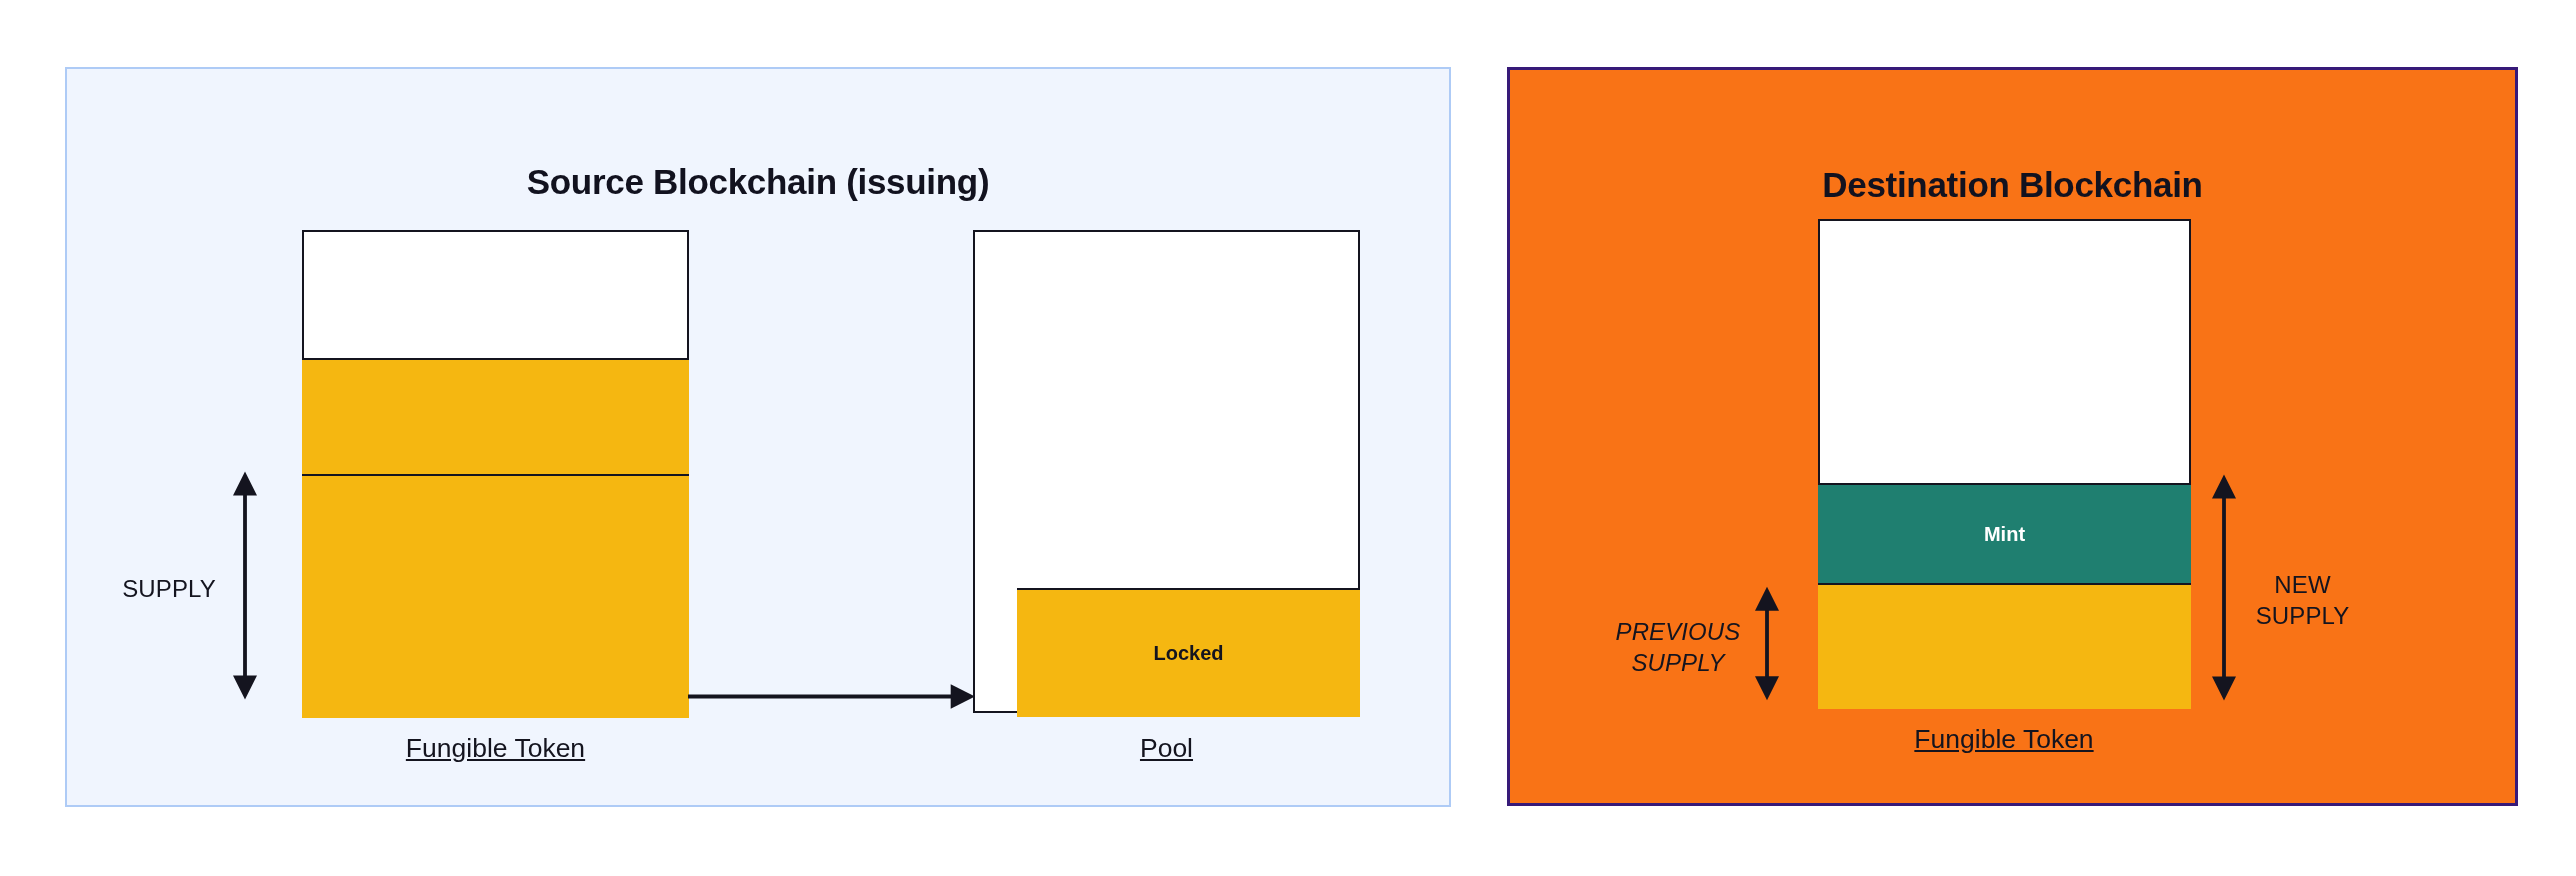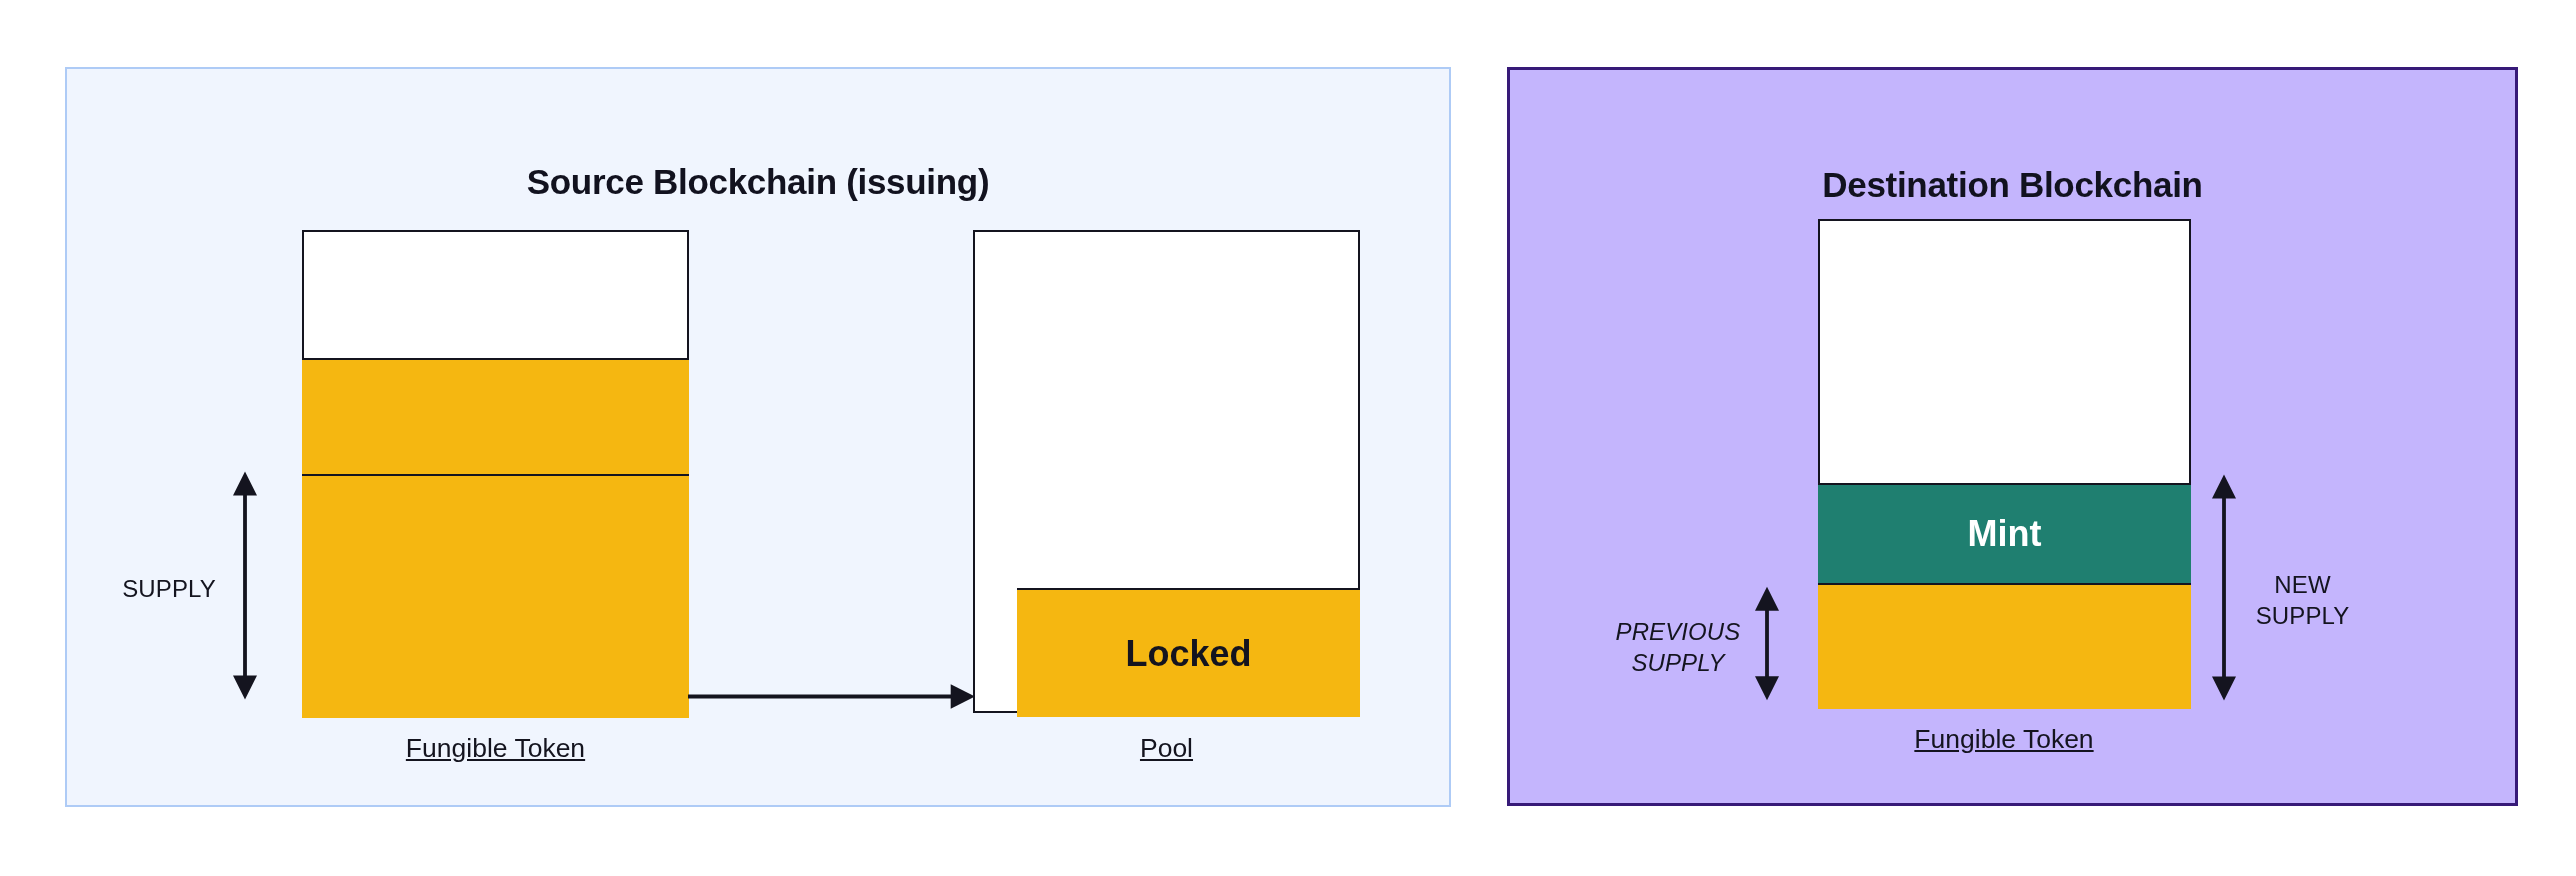--- a/index.html
+++ b/index.html
@@ -4,35 +4,35 @@
 <style>
   html,body{margin:0;padding:0;background:#ffffff;}
   body{width:2576px;height:877px;position:relative;
        font-family:"Liberation Sans","DejaVu Sans",sans-serif;
        -webkit-font-smoothing:antialiased;}
 
   .panel{position:absolute;box-sizing:border-box;padding-left:48px;}
   #source-panel{left:65px;top:67px;width:1386px;height:740px;
       background:#f0f5fe;border:2.8px solid #aecbf6;}
   #destination-panel{left:1507px;top:67px;width:1011px;height:739px;
-      background:#c4b5fd;border:3.9px solid #371a78;}
+      background:#f97316;border:3.9px solid #371a78;}
 
   .panel-title{position:absolute;width:100%;text-align:center;
       font-size:35px;font-weight:700;color:#12121f;letter-spacing:-0.3px;
       white-space:nowrap;}
   #source-panel .panel-title{top:93px;left:0;}
   #destination-panel .panel-title{top:95px;left:0;}
 
   
   .bar-box{position:absolute;box-sizing:border-box;
       border:2.2px solid #14141f;background:#ffffff;}
   .seg{position:absolute;left:-2.2px;right:-2.2px;box-sizing:border-box;
       border-top:2.2px solid #14141f;
       display:flex;align-items:center;justify-content:center;}
-  .seg-label{font-size:36px;font-weight:600;color:#14141f;
+  .seg-label{font-size:20px;font-weight:600;color:#14141f;
       white-space:nowrap;}
   .seg-label.light{color:#ffffff;}
 
   .box-caption{position:absolute;width:100%;text-align:center;
       font-size:26.5px;font-weight:500;color:#14141f;white-space:nowrap;text-decoration:underline;}
 
   
   #source-token-box{left:235px;top:161px;width:387px;height:483px;}
   #source-token-seg-1{top:126px;height:116px;background:#f5b711;}
   #source-token-seg-2{top:242px;height:244px;background:#f5b711;}

